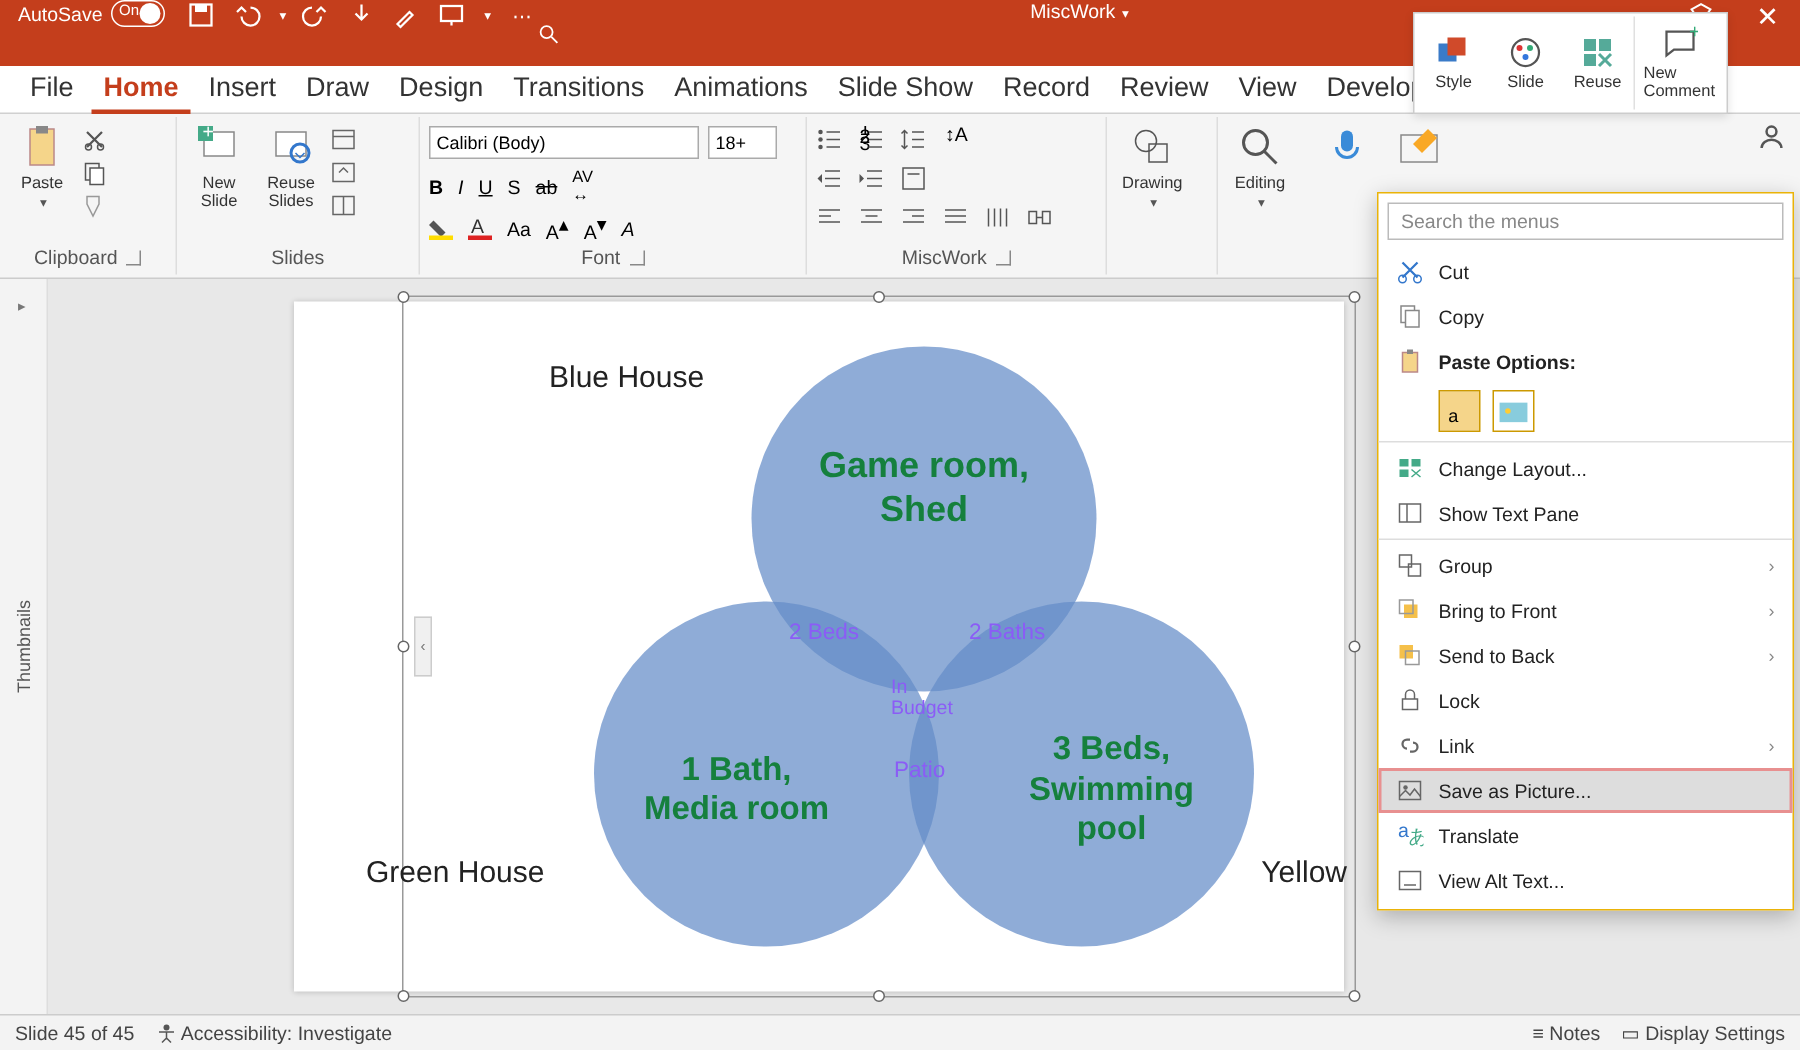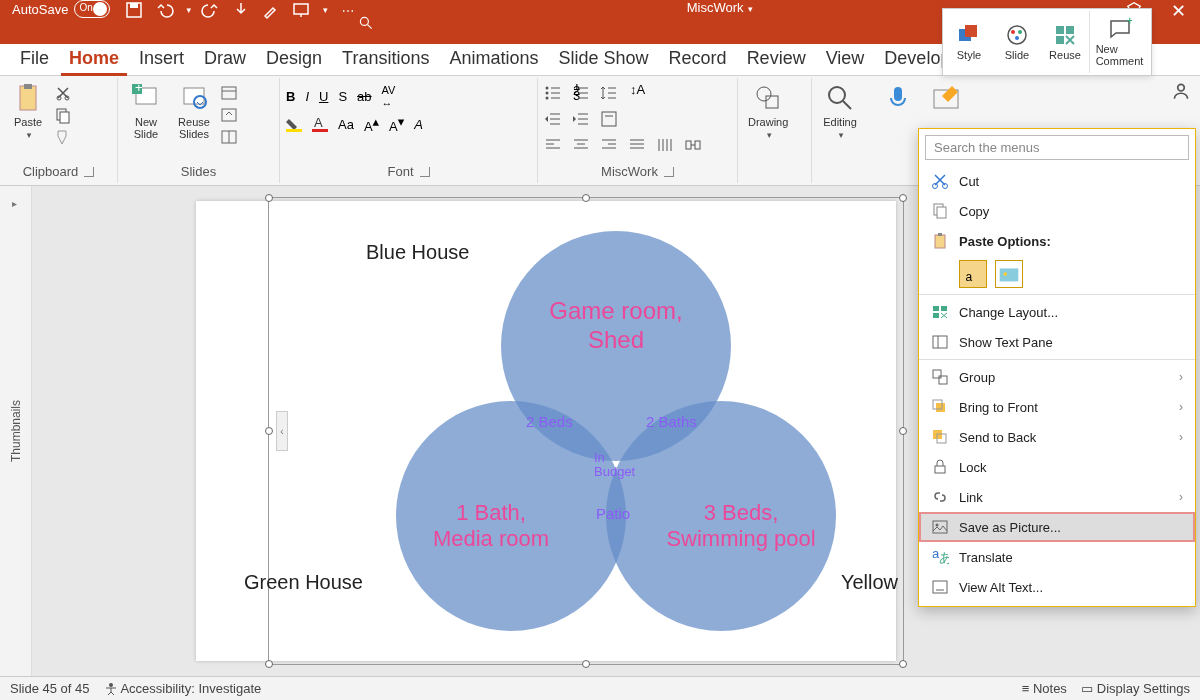--- a/index.html
+++ b/index.html
@@ -44,21 +44,21 @@
 .thumbrail-text{writing-mode:vertical-rl;transform:rotate(180deg);font-size:12px;color:#555}
 .expand-btn{width:12px;height:40px;background:#f0f0f0;border:1px solid #ccc;display:flex;align-items:center;justify-content:center;font-size:10px;color:#777;margin-left:2px;align-self:center}
 .slide-area{flex:1;display:flex;align-items:center;justify-content:center;position:relative}
 .slide{width:700px;height:460px;background:#fff;box-shadow:0 0 4px rgba(0,0,0,.2);position:relative;margin-left:-140px}
 .sel-box{position:absolute;left:72px;top:-4px;right:-8px;bottom:-4px;border:1px solid #999}
 .sel-handle{width:8px;height:8px;background:#fff;border:1px solid #666;border-radius:50%;position:absolute}
 .venn{position:absolute;border-radius:50%;background:rgba(100,140,200,.72);display:flex;align-items:center;justify-content:center;text-align:center}
 .venn.top{width:230px;height:230px;left:305px;top:30px}
 .venn.left{width:230px;height:230px;left:200px;top:200px}
 .venn.right{width:230px;height:230px;left:410px;top:200px}
-.venn-text{font-size:22px;color:#ec4899;line-height:1.2;font-weight:400}
+.venn-text{font-size:22px;color:#15803d;line-height:1.2;font-weight:700}
 .venn-text.lg{font-size:24px}
 .label{position:absolute;font-size:20px;color:#222}
 .inter{position:absolute;font-size:15px;color:#8b5cf6;text-align:left}
 .statusbar{height:24px;background:#f3f3f3;border-top:1px solid #ccc;display:flex;align-items:center;padding:0 10px;gap:14px;font-size:12px;color:#444}
 .statusbar .spacer{flex:1}
 .ctx-menu{position:absolute;right:4px;top:128px;width:278px;background:#fff;border:1px solid #eab308;box-shadow:0 4px 14px rgba(0,0,0,.25);z-index:10;padding-bottom:4px}
 .ctx-search{margin:6px;border:1px solid #bbb;padding:4px 8px;color:#888}
 .ctx-item{display:flex;align-items:center;gap:10px;padding:6px 12px;font-size:13px;color:#222}
 .ctx-item .ico{width:18px;height:18px;flex-shrink:0}
 .ctx-item.bold{font-weight:600}
@@ -287,20 +287,24 @@
           </span>
       </div>
     </div>
     <div class="rgroup-label">
         <span>Slides</span>
       </div>
   </div>
 
   <div class="rgroup" style="width:258px">
     <div class="rgroup-content col" style="gap:6px;width:100%">
+      <div class="row">
+        <input class="fontname" value="Calibri (Body)" style="">
+        <input class="fontsize" value="18+" style="">
+      </div>
       <div class="row" style="gap:10px">
         <b>B</b>
         <i>I</i>
         <u>U</u>
         <span>S</span>
         <s>ab</s>
         <span style="font-size:11px">AV<br>↔</span>
       </div>
       <div class="row" style="gap:10px">
         <span>

